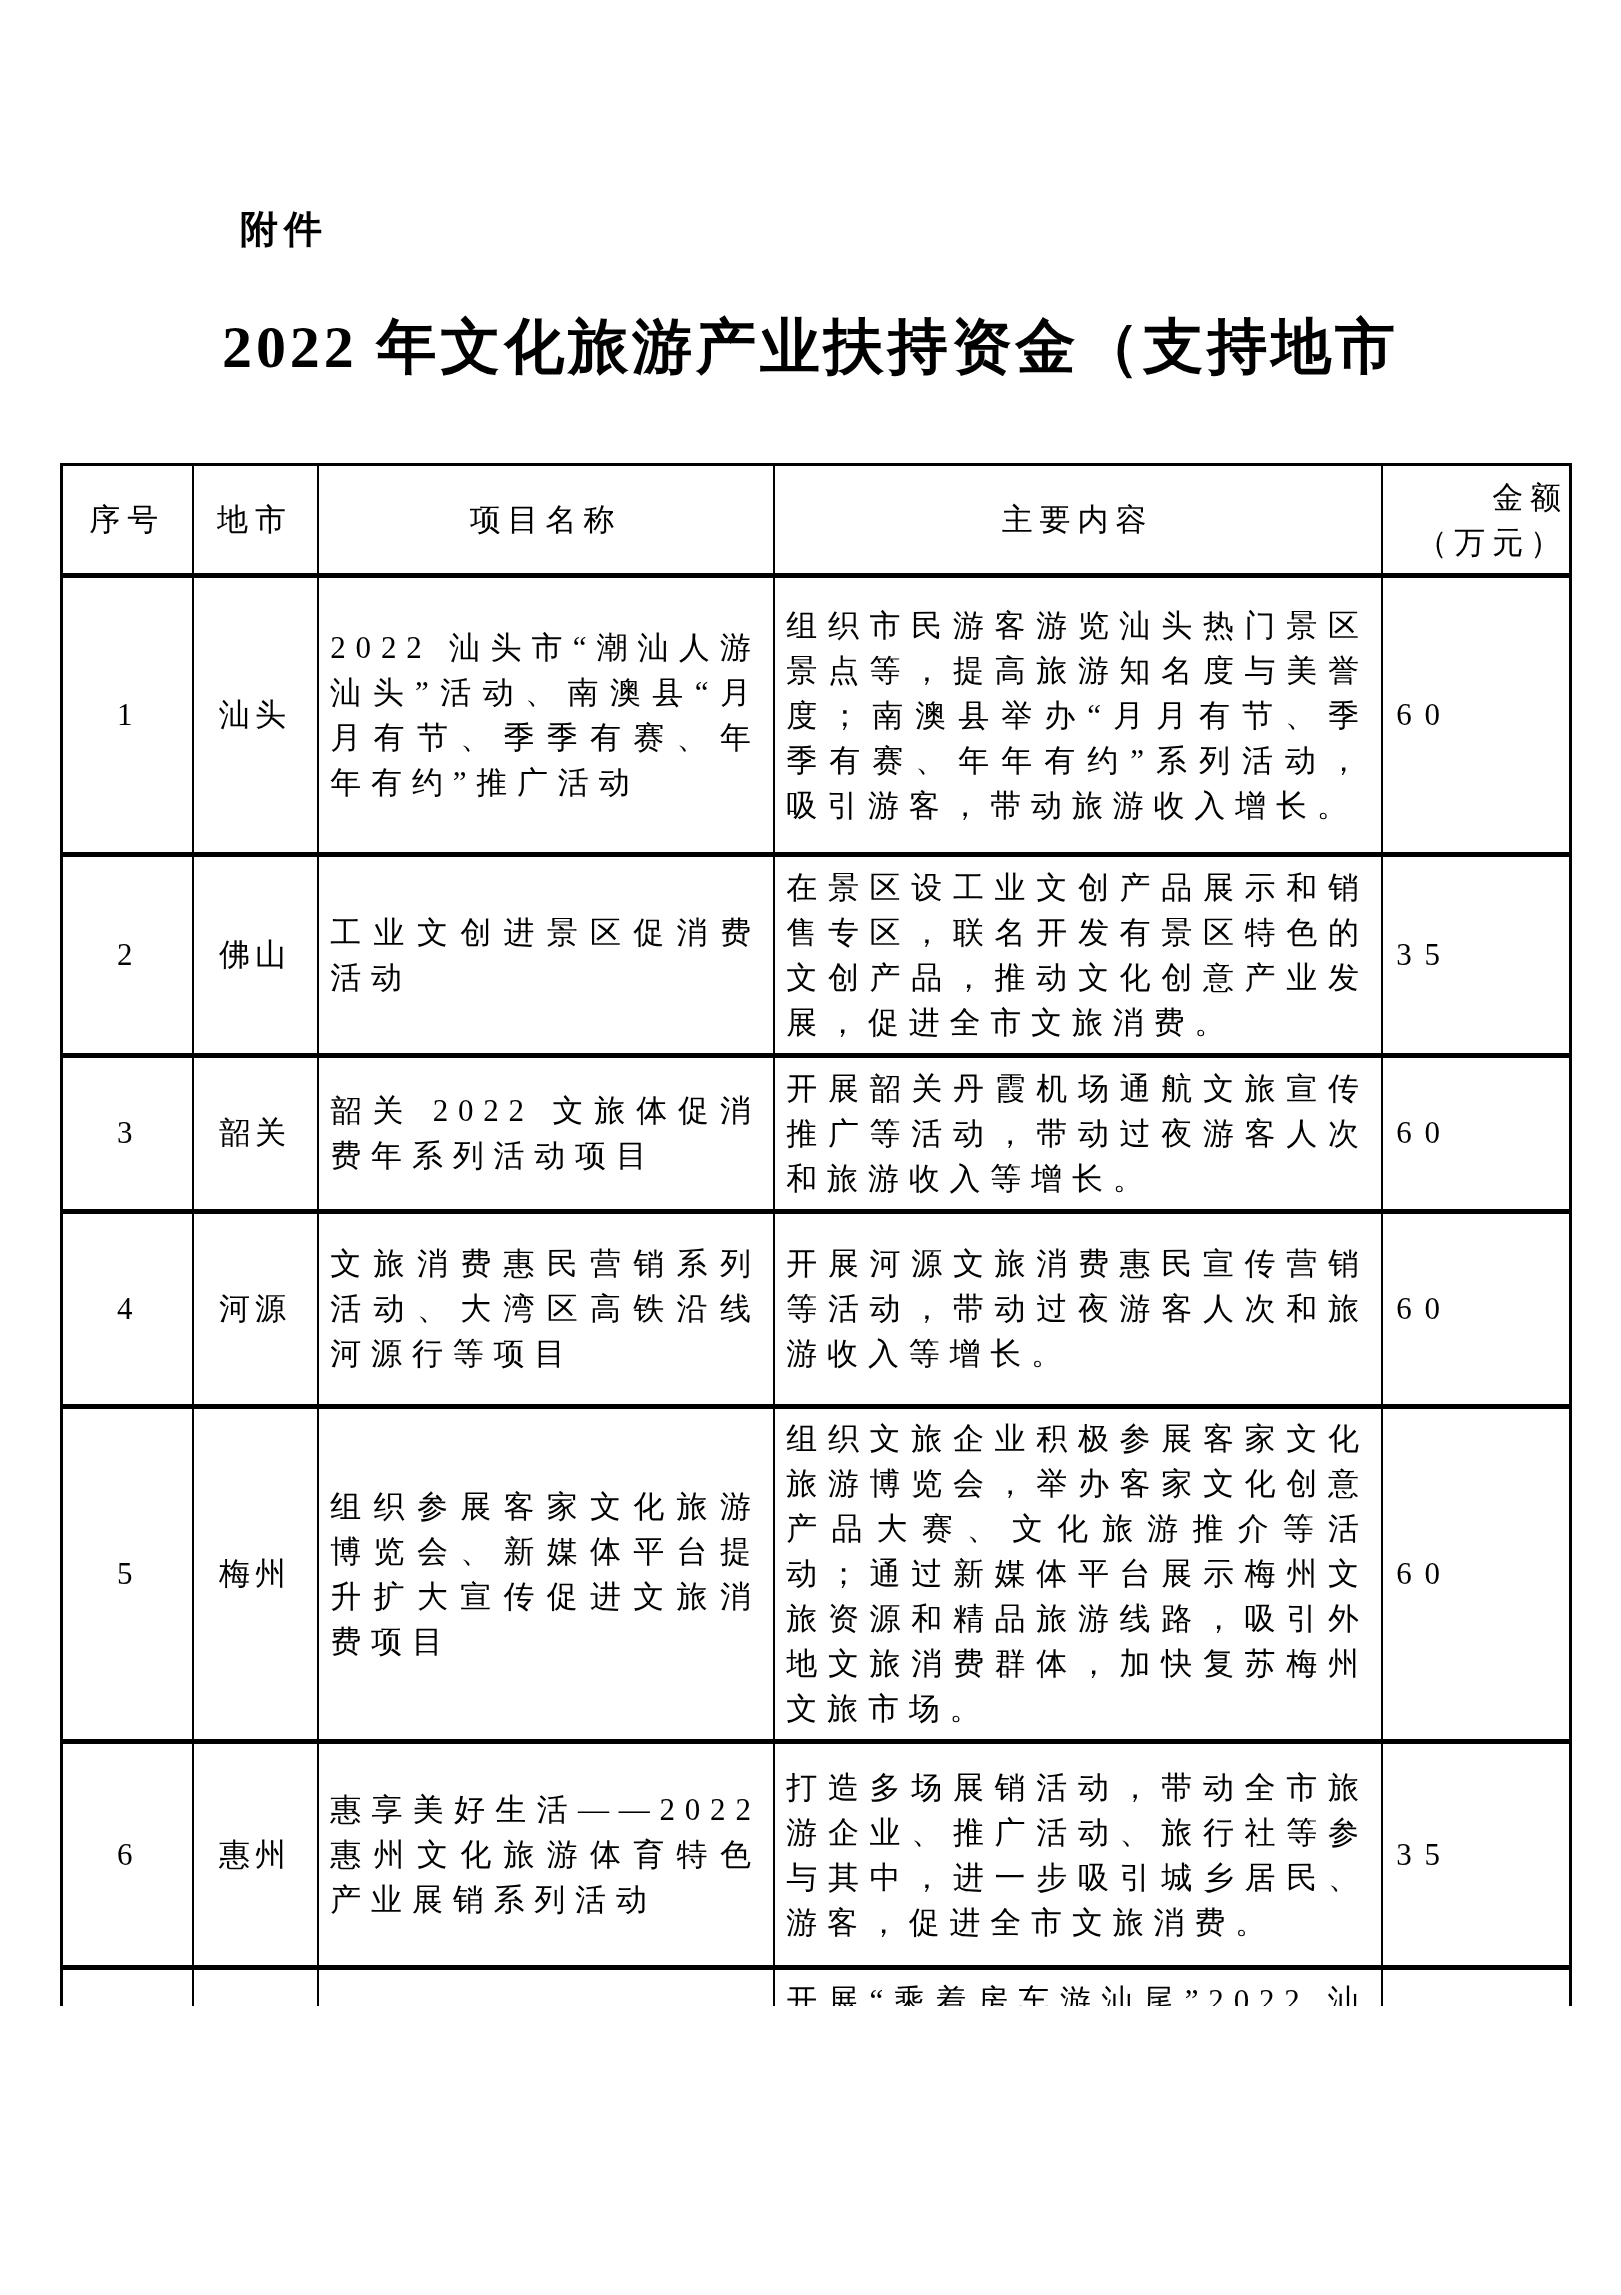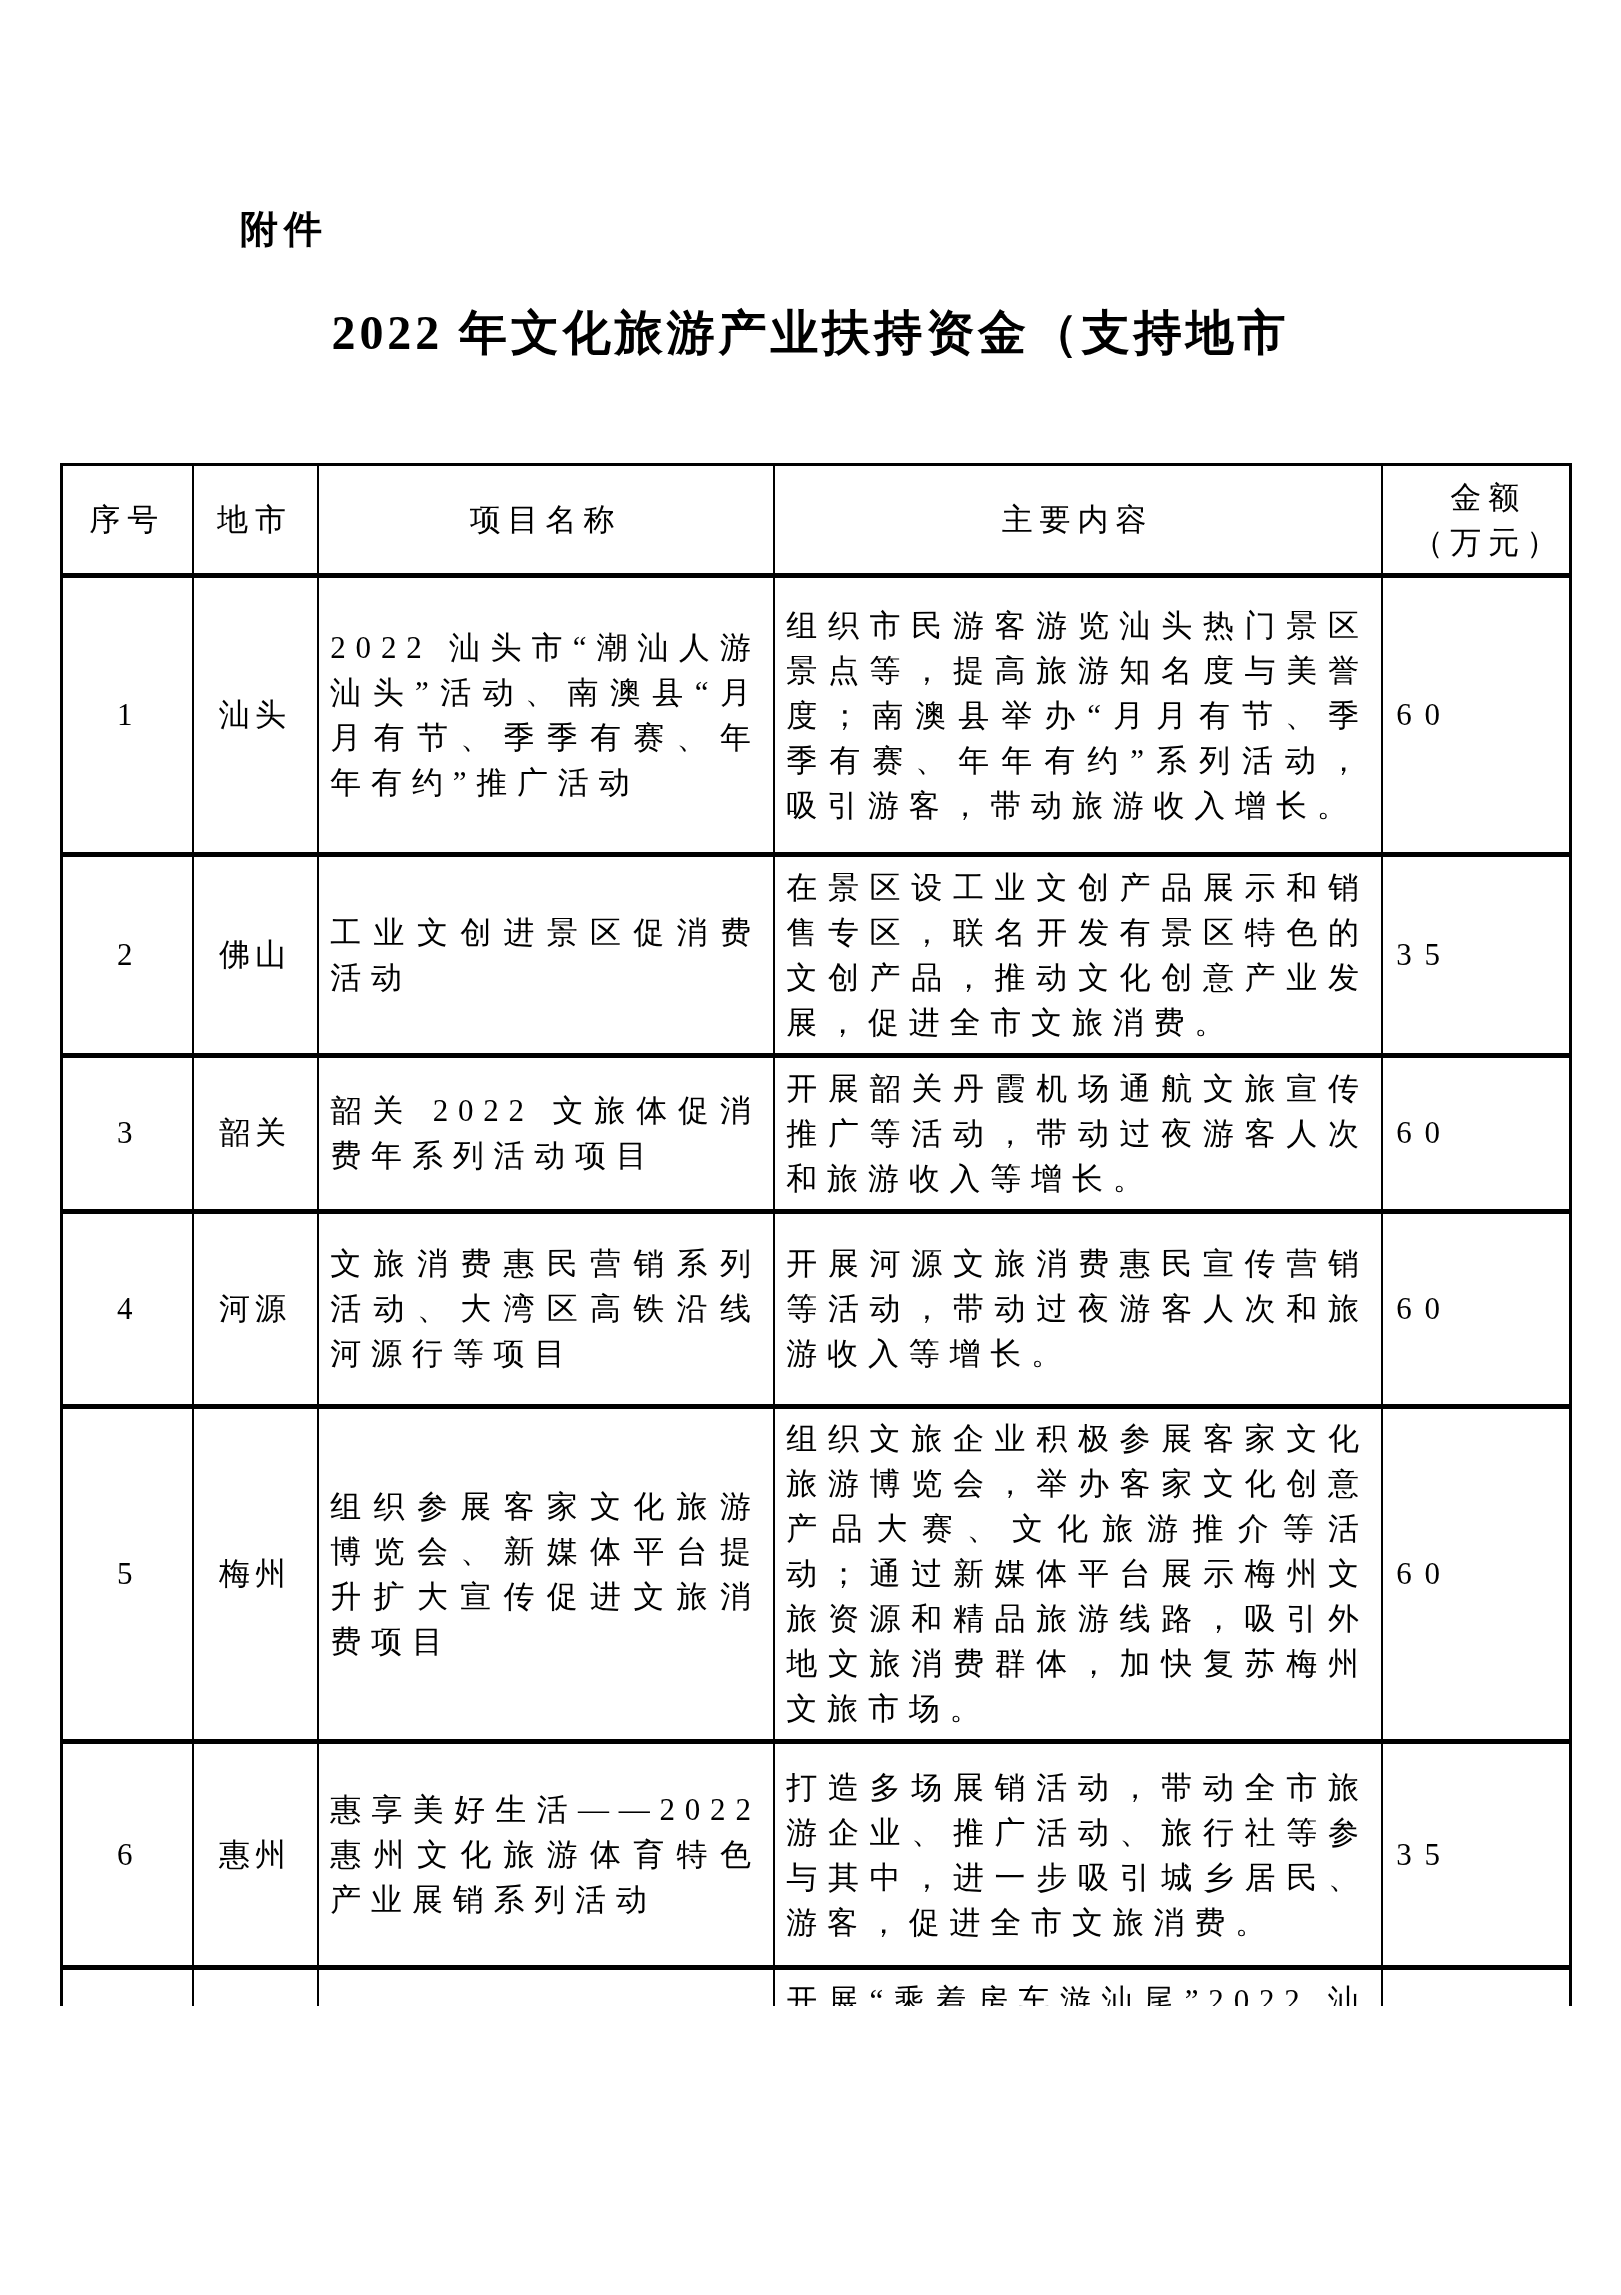--- a/index.html
+++ b/index.html
@@ -22,23 +22,23 @@
     top: 204px;
     font-size: 38px;
     font-weight: 600;
     letter-spacing: 5.9px;
     white-space: nowrap;
   }
   .doc-title {
     position: absolute;
     left: 0;
     right: 0;
-    top: 295px;
+    top: 310px;
     text-align: center;
-    font-size: 48px;
+    font-size: 60px;
     font-weight: 700;
     line-height: 75px;
     letter-spacing: 3.9px;
   }
   table.alloc {
     position: absolute;
     left: 60px;
     top: 463px;
     width: 1508px;
     border-collapse: collapse;
@@ -64,21 +64,21 @@
   tr.row-4  { height: 195px; }
   tr.row-5  { height: 333px; }
   tr.row-6  { height: 226px; }
   tr.row-7  { height: 142px; }
   th.h-cell {
     font-size: 31px;
     letter-spacing: 6.9px;
     text-align: center;
     line-height: 45px;
   }
-  th.h-cell .h-line { text-align: center; margin-left: 25px; }
+  th.h-cell .h-line { text-align: right; margin-left: 25px; }
   td.c-no, td.c-city {
     font-size: 31px;
     letter-spacing: 4.9px;
     text-align: center;
   }
   td.c-amt {
     font-size: 31px;
     letter-spacing: 12.8px;
     text-indent: 12.8px;
     text-align: left;

